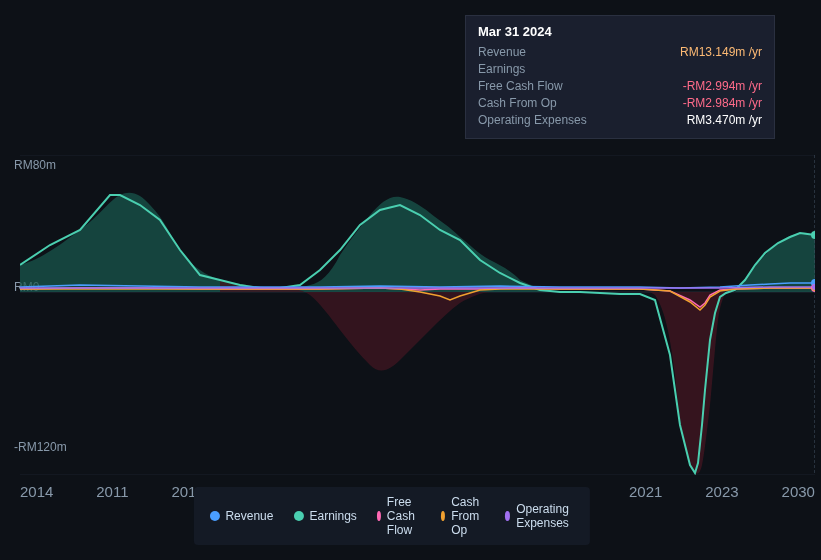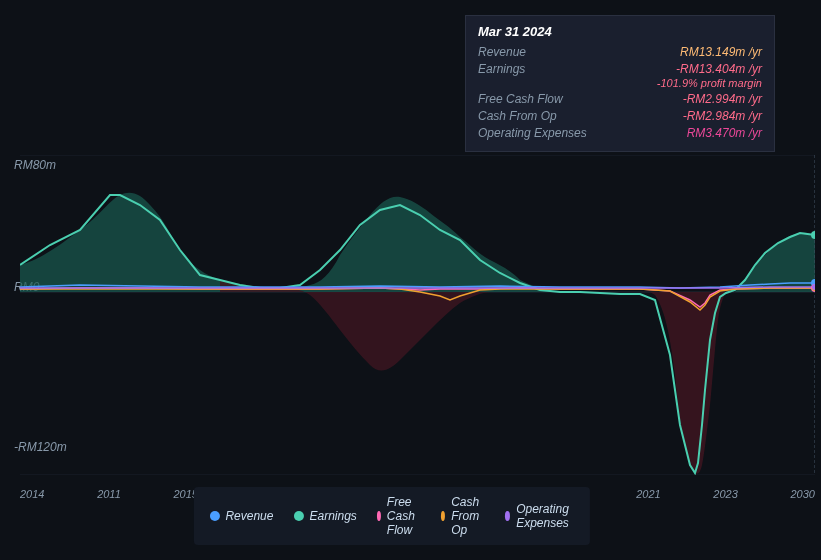--- a/index.html
+++ b/index.html
@@ -8,21 +8,20 @@
       height: 560px;
       background-color: #0d1117;
       font-family: Arial, sans-serif;
       overflow: hidden;
       position: relative;
     }
     .chart-container {
       width: 783px;
       height: 560px;
       position: relative;
-      font-style: italic;
     }
     
     .tooltip-box {
       position: absolute;
       top: 15px;
       left: 465px;
       background: #1a1f2e;
       border: 1px solid #2a3040;
       padding: 8px 12px;
       width: 310px;
@@ -44,21 +43,21 @@
       color: #8899aa;
       font-size: 12px;
       min-width: 120px;
     }
     .tooltip-value {
       font-size: 12px;
       text-align: right;
     }
     .tooltip-value.positive { color: #fdba74; }
     .tooltip-value.negative { color: #ff6b8a; }
-    .tooltip-value.green { color: #ec4899; }
+    .tooltip-value.green { color: #ffffff; }
     .tooltip-sub {
       font-size: 11px;
       color: #ff6b8a;
       text-align: right;
       margin-top: 1px;
     }
     
     .y-label {
       position: absolute;
       color: #8899aa;
@@ -104,44 +103,40 @@
     .x-axis-labels {
       position: absolute;
       bottom: 60px;
       left: 20px;
       width: 795px;
       display: flex;
       justify-content: space-between;
     }
     .x-label {
       color: #8899aa;
-      font-size: 11px;
+      font-size: 15px;
       text-align: center;
     }
   </style>
 </head>
 <body>
 
 <div class="chart-container">
 
   <div class="tooltip-box">
     <div class="tooltip-title">Mar 31 2024</div>
     <div id="tooltip-rows">
         <div class="tooltip-row">
           <div class="tooltip-label">Revenue</div>
           <div>
             <div class="tooltip-value positive">RM13.149m /yr</div>
           </div>
         </div>
         <div class="tooltip-row">
           <div class="tooltip-label">Earnings</div>
-          <div>
-            <div class="tooltip-value negative">-RM13.404m /yr</div>
-            <div class="tooltip-sub">-101.9% profit margin</div>
-          </div>
         </div>
         <div class="tooltip-row">
           <div class="tooltip-label">Free Cash Flow</div>
           <div>
             <div class="tooltip-value negative">-RM2.994m /yr</div>
           </div>
         </div>
         <div class="tooltip-row">
           <div class="tooltip-label">Cash From Op</div>
           <div>

